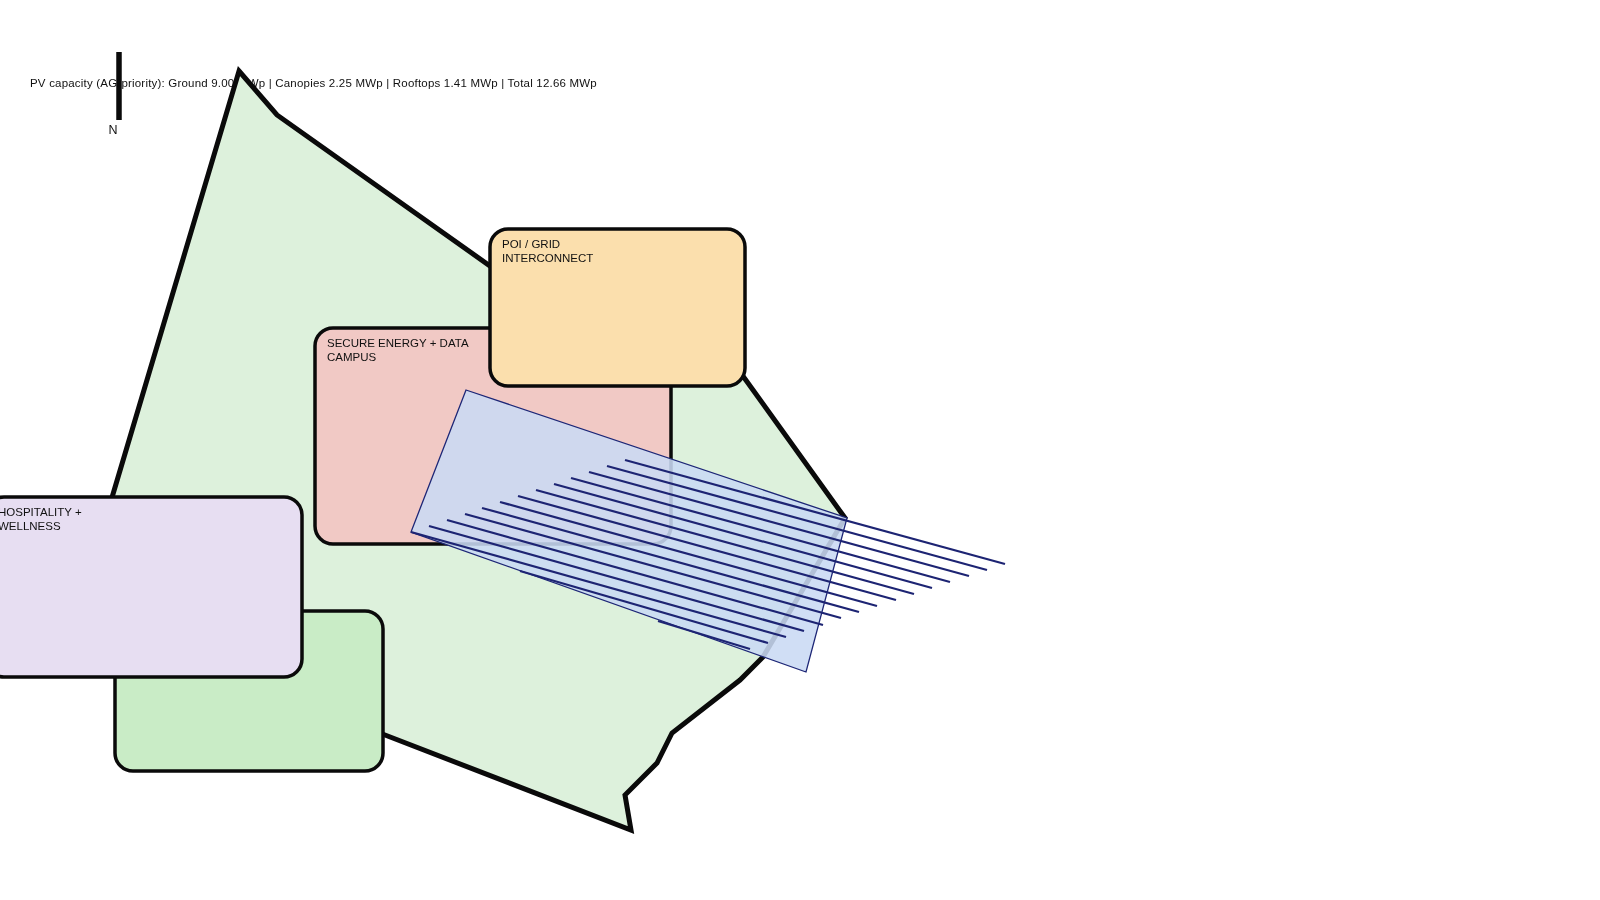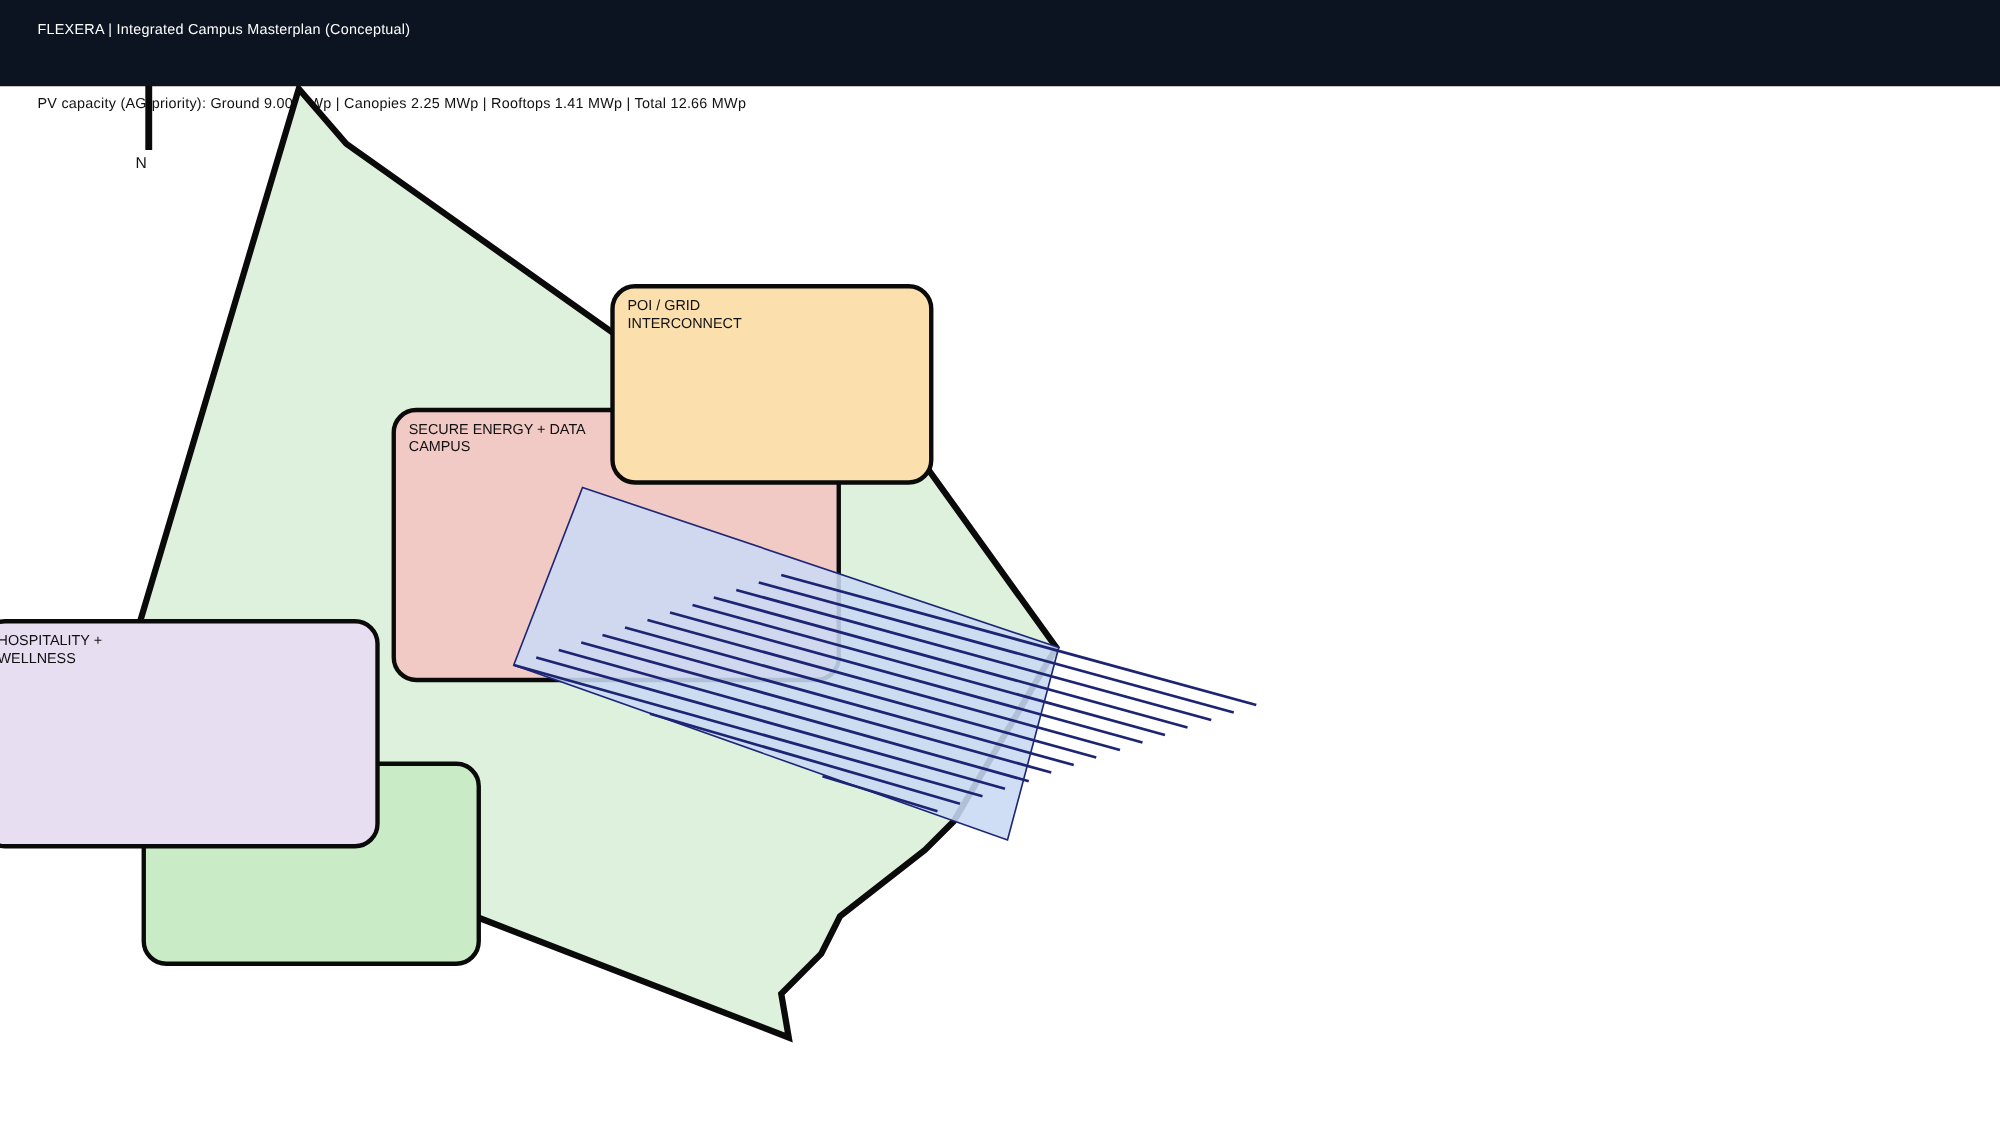--- a/index.html
+++ b/index.html
@@ -82,17 +82,14 @@
         <line x1="447" y1="520" x2="823" y2="625"></line>
         <line x1="429" y1="526" x2="804" y2="631"></line>
         <line x1="411" y1="532" x2="786" y2="637"></line>
         <line x1="520" y1="571" x2="768" y2="643"></line>
         <line x1="658" y1="621" x2="750" y2="649"></line>
       </g>
       <line x1="119" y1="52" x2="119" y2="120" stroke="#0a0a0a" stroke-width="5.5"></line>
       <text x="113" y="134" font-size="12.5" text-anchor="middle" fill="#0a0a0a">N</text>
     </svg>
 
-  <div class="header" style="background: rgb(13, 20, 33);">
-    <div class="title" style="color: rgb(255, 255, 255);">FLEXERA | Integrated Campus Masterplan (Conceptual)</div>
-  </div>
 
 </div>
 
 </body></html>

